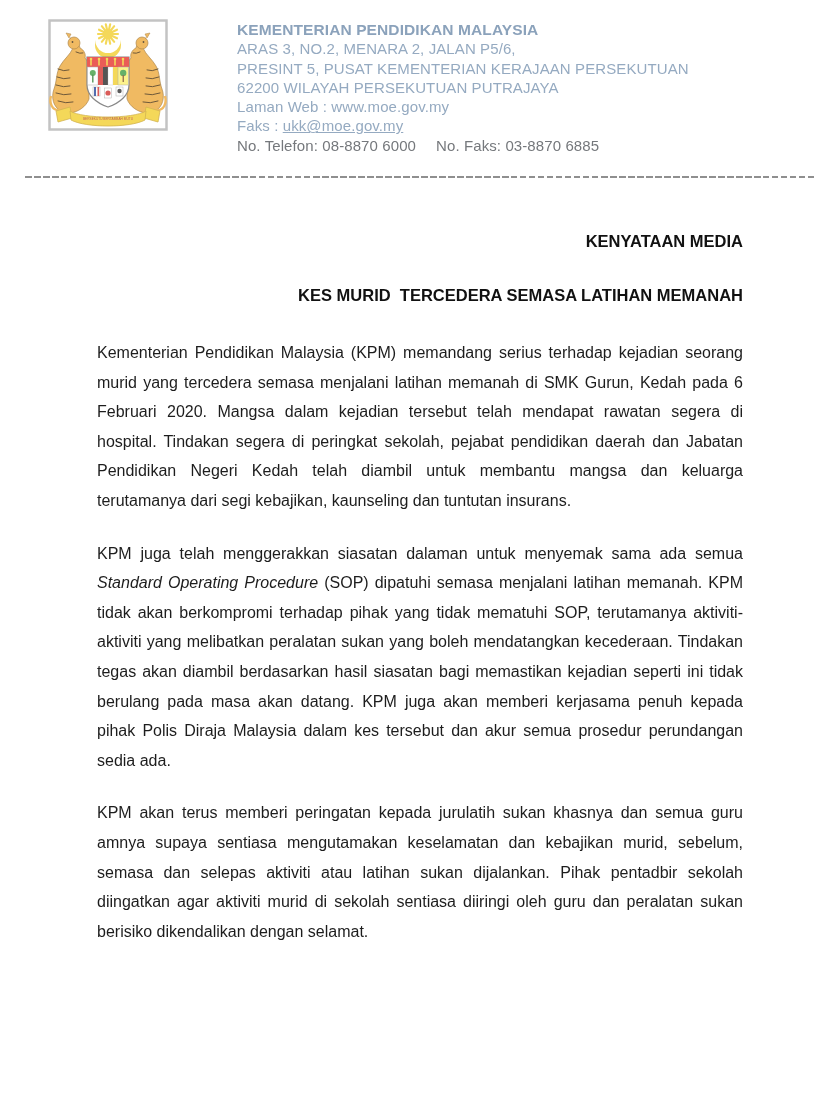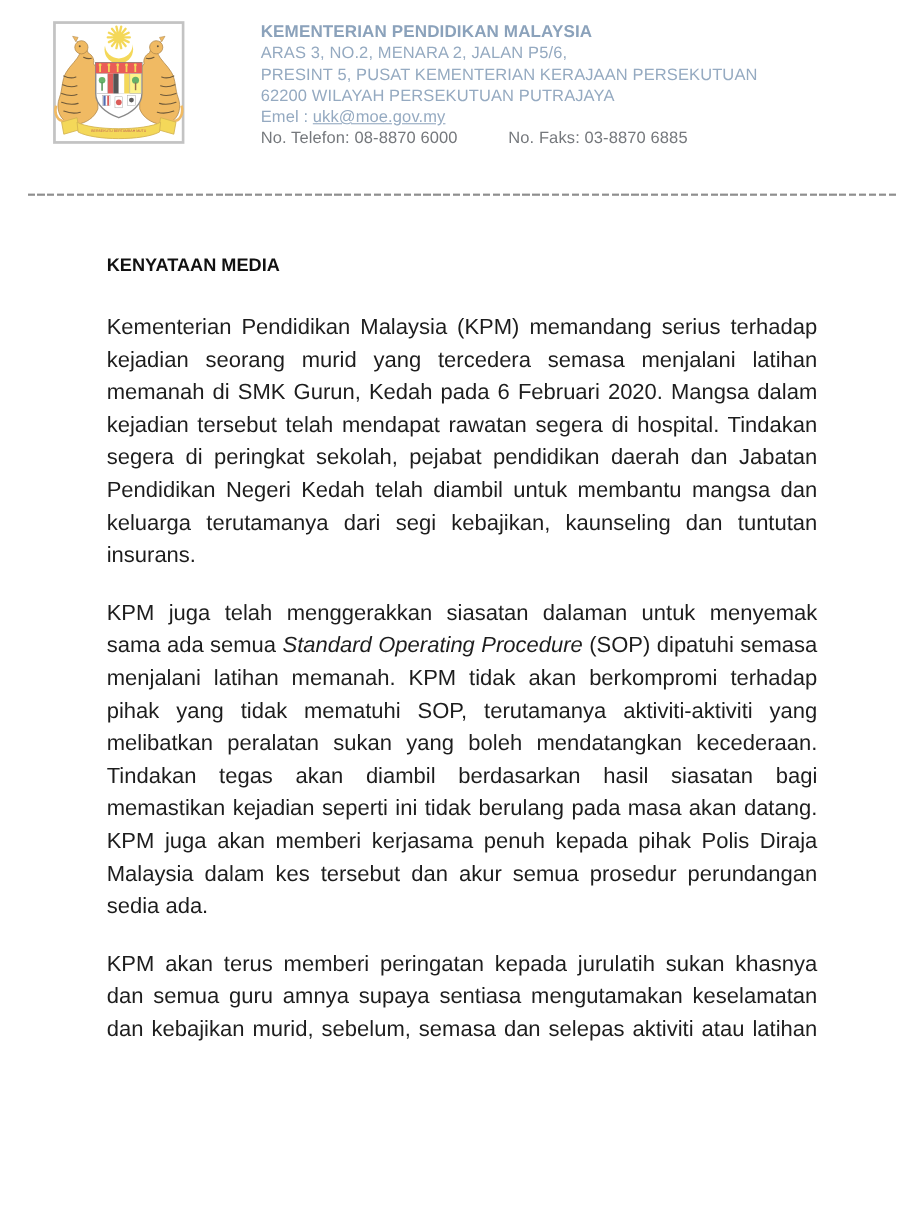--- a/index.html
+++ b/index.html
@@ -16,39 +16,39 @@
   .logo-box { width:120px; height:112px; flex:0 0 auto; }
   .logo-box svg { display:block; }
   .letterhead-text {
     margin-left:69px; padding-top:1px;
     color:#95aac1; font-size:15px; line-height:19.3px;
     letter-spacing:0.1px;
   }
   .ministry { font-weight:bold; font-size:15.5px; color:#8ba2bb; }
   .email-link { color:#95aac1; text-decoration:underline; cursor:pointer;text-align:right; }
   .contact-line { color:#75787c; }
-  .fax { margin-left:46px; }
+  .fax { margin-left:20px; }
 
   
   .separator {
     position:absolute; left:25px; top:176px; width:790px; height:2px;
     background:repeating-linear-gradient(90deg,#8f8f8f 0 6.5px,transparent 6.5px 9px);
   }
 
   
   .doc { position:absolute; left:97px; top:229px; width:646px; color:#1d1d1d; }
   .title, .subtitle {
-    margin:0; text-align:left;
+    margin:0; text-align:right;
     font-size:16.5px; font-weight:bold; color:#111111;
     line-height:24px;
   }
   .subtitle { margin-top:30px; white-space:pre-wrap; }
   .doc p {
     margin:23px 0 0 0;
-    font-size:20px; line-height:29.6px;
+    font-size:16px; line-height:29.6px;
     text-align:justify;
   }
   .doc p.first { margin-top:31px; }
   .doc em { font-style:italic; }
   .signoff { margin-top:30px; font-weight:bold; font-size:16.5px; line-height:31px; color:#111111; }
 </style>
 </head>
 <body>
 
 <div class="page">
@@ -141,29 +141,31 @@
           <text x="60" y="101" text-anchor="middle" font-size="3.2" fill="#b03a2e">BERSEKUTU BERTAMBAH MUTU</text>
         </g>
       </svg>
     </div>
 
     <div class="letterhead-text">
       <div class="ministry">KEMENTERIAN PENDIDIKAN MALAYSIA</div>
       <div class="addr">ARAS 3, NO.2, MENARA 2, JALAN P5/6,</div>
       <div class="addr">PRESINT 5, PUSAT KEMENTERIAN KERAJAAN PERSEKUTUAN</div>
       <div class="addr">62200 WILAYAH PERSEKUTUAN PUTRAJAYA</div>
-      <div class="addr"><span>Emel : </span><a class="email-link">ukk@moe.gov.my</a></div>
+      <div class="addr">Laman Web : www.moe.gov.my</div>
+      <div class="addr"><span>Faks : </span><a class="email-link">ukk@moe.gov.my</a></div>
       <div class="contact-line"><span>No. Telefon: 08-8870 6000</span><span class="fax">No. Faks: 03-8870 6885</span></div>
     </div>
   </header>
 
   <div class="separator"></div>
 
   <main class="doc">
     <h1 class="title">KENYATAAN MEDIA</h1>
+    <h2 class="subtitle">KES MURID  TERCEDERA SEMASA LATIHAN MEMANAH</h2>
 
     <p class="first"><span>Kementerian Pendidikan Malaysia (KPM) memandang serius terhadap kejadian seorang murid yang tercedera semasa menjalani latihan memanah di SMK Gurun, Kedah pada 6 Februari 2020. Mangsa dalam kejadian tersebut telah mendapat rawatan segera di hospital. Tindakan segera di peringkat sekolah, pejabat pendidikan daerah dan Jabatan Pendidikan Negeri Kedah telah diambil untuk membantu mangsa dan keluarga terutamanya dari segi kebajikan, kaunseling dan tuntutan insurans.</span></p>
 
     <p><span>KPM juga telah menggerakkan siasatan dalaman untuk menyemak sama ada semua </span><em>Standard Operating Procedure</em><span> (SOP) dipatuhi semasa menjalani latihan memanah. KPM tidak akan berkompromi terhadap pihak yang tidak mematuhi SOP, terutamanya aktiviti-aktiviti yang melibatkan peralatan sukan yang boleh mendatangkan kecederaan. Tindakan tegas akan diambil berdasarkan hasil siasatan bagi memastikan kejadian seperti ini tidak berulang pada masa akan datang. KPM juga akan memberi kerjasama penuh kepada pihak Polis Diraja Malaysia dalam kes tersebut dan akur semua prosedur perundangan sedia ada.</span></p>
 
     <p><span>KPM akan terus memberi peringatan kepada jurulatih sukan khasnya dan semua guru amnya supaya sentiasa mengutamakan keselamatan dan kebajikan murid, sebelum, semasa dan selepas aktiviti atau latihan sukan dijalankan. Pihak pentadbir sekolah diingatkan agar aktiviti murid di sekolah sentiasa diiringi oleh guru dan peralatan sukan berisiko dikendalikan dengan selamat.</span></p>
 
     <div class="signoff">
       <div>KEMENTERIAN PENDIDIKAN MALAYSIA</div>
     </div>

